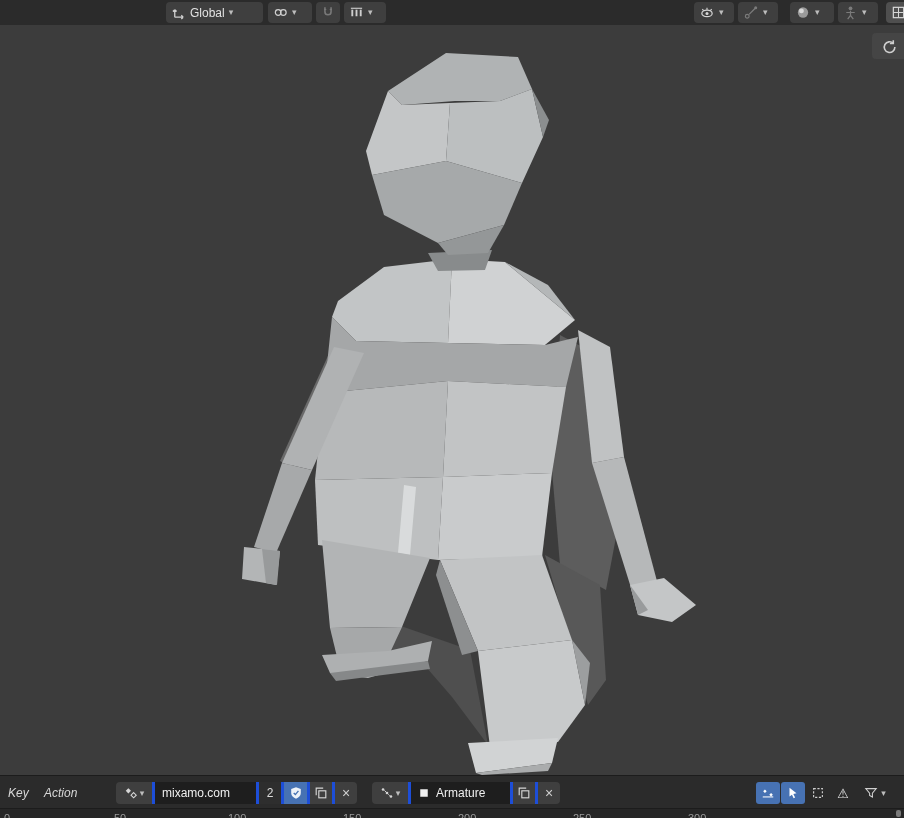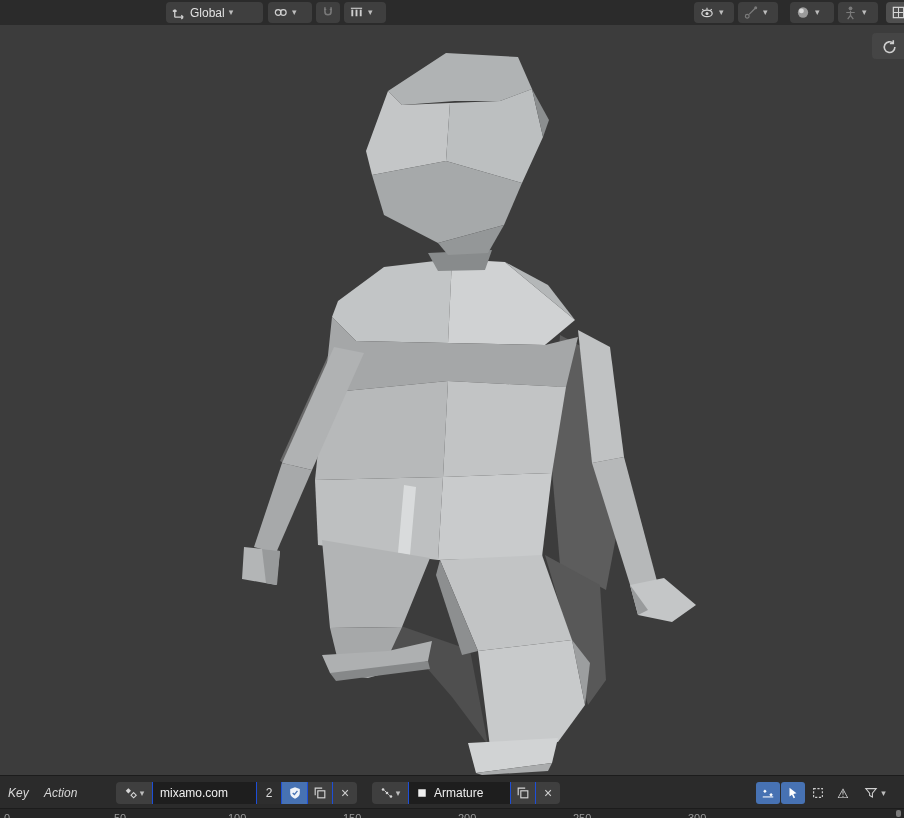--- a/index.html
+++ b/index.html
@@ -27,21 +27,21 @@
   #bottom-header{left:0;top:775px;width:904px;height:33px;background:#2b2b2b;border-top:1px solid #1c1c1c;}
   .menu-item{position:absolute;top:0;height:33px;display:flex;align-items:center;padding:0 8px;color:#d8d8d8;font-style:italic;}
   .grp{position:absolute;top:6px;height:22px;display:flex;align-items:stretch;}
   .seg{display:flex;align-items:center;justify-content:center;box-sizing:border-box;height:22px;}
   .seg.btn{background:#3f3f3f;}
   .seg.field{background:#1e1e1e;color:#efefef;justify-content:flex-start;padding:0 7px;}
   .seg.count{background:#2e2e2e;color:#dcdcdc;}
   .seg.blue{background:#4772b3;}
   .rL{border-radius:4px 0 0 4px;}
   .rR{border-radius:0 4px 4px 0;}
-  .seg + .seg{border-left:1px solid #1d4ed8;}
+  .seg + .seg{border-left:3px solid #1d4ed8;}
   .xchar{color:#d0d0d0;font-size:14px;line-height:1;}
   .tglrow{position:absolute;top:6px;height:22px;display:flex;gap:1px;}
   .tgl{width:24px;height:22px;display:flex;align-items:center;justify-content:center;border-radius:3px;}
   .tgl.on{background:#4772b3;}
   .warn{color:#e8e8e8;font-size:13px;line-height:1;}
   
   #timeline{left:0;top:808px;width:904px;height:10px;background:#262626;border-top:1px solid #1c1c1c;overflow:hidden;}
   .fnum{position:absolute;top:3px;color:#9b9b9b;font-size:11px;}
   #vscroll{position:absolute;right:3px;top:810px;width:5px;height:7px;background:#7a7a7a;border-radius:2px;}
 </style>

